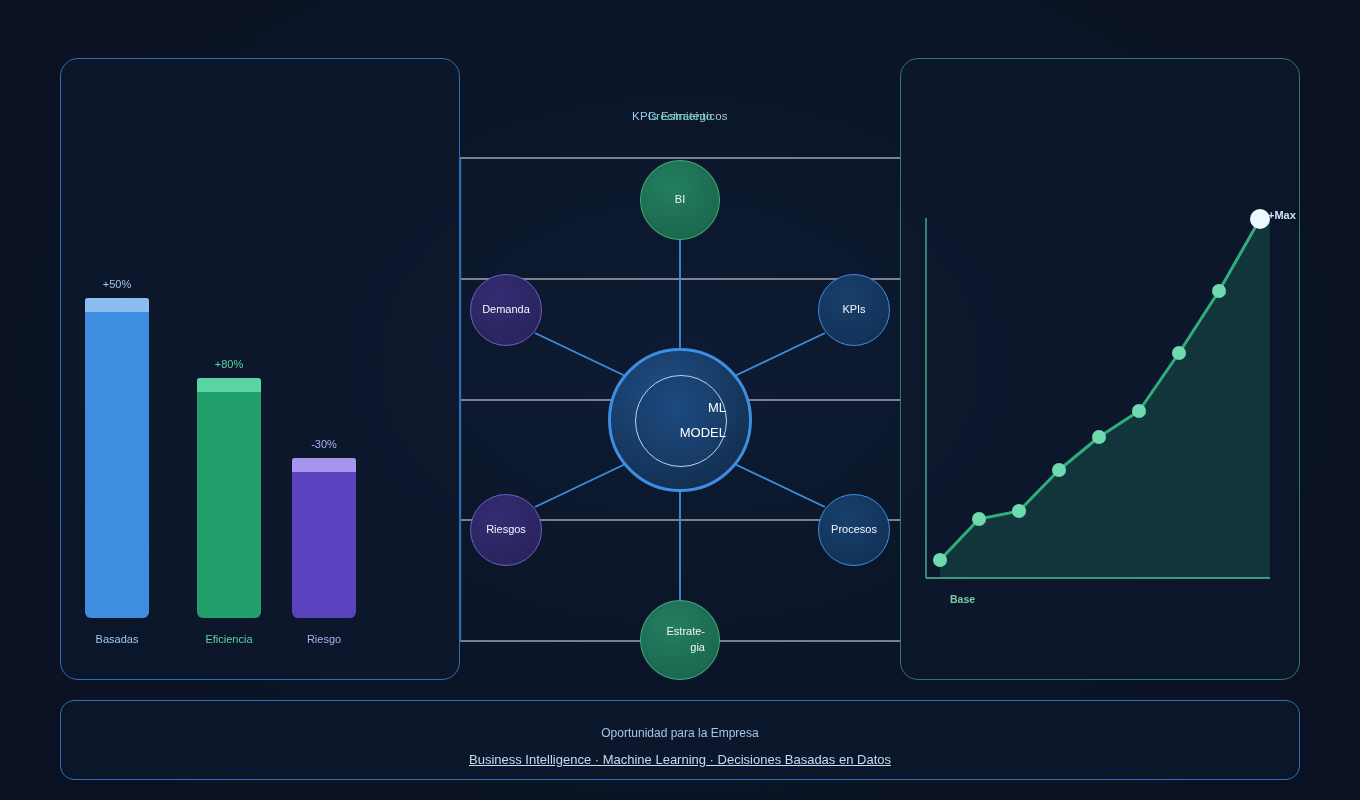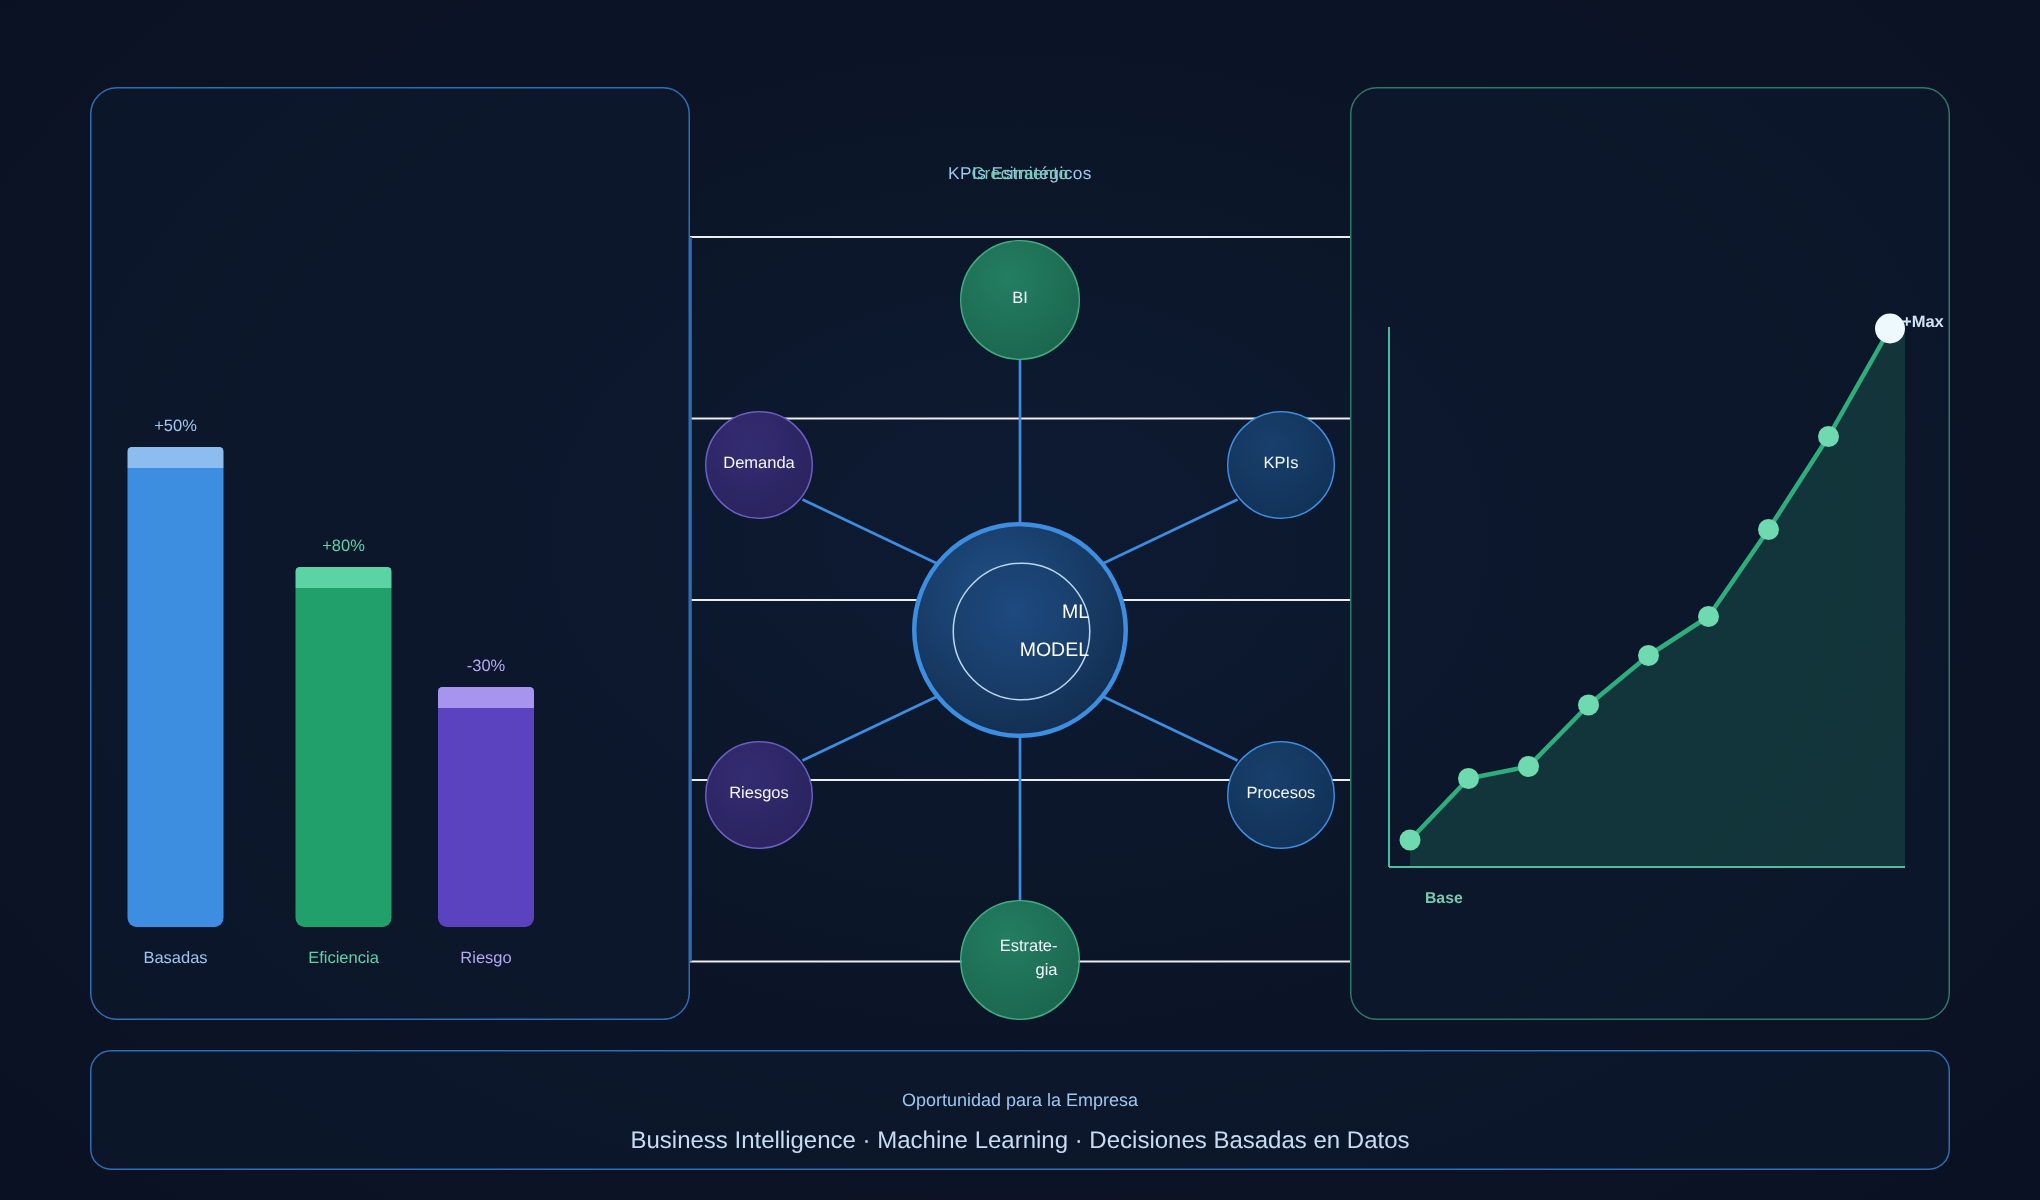--- a/index.html
+++ b/index.html
@@ -80,21 +80,21 @@
   .axis-label { position:absolute; font-size:10.5px; color:#79c9ab; white-space:nowrap; }
   .point-label { position:absolute; font-size:11px; color:#cfe3f5; white-space:nowrap; }
 
   
   #footer-card .ft-main {
     position:absolute; left:0; right:0; top:25px; text-align:center;
     font-size:12px; color:#9dc6f0;
   }
   #footer-card .ft-sub {
     position:absolute; left:0; right:0; top:51px; text-align:center;
-    font-size:16px; color:#c6dcf2;
+    font-size:13px; color:#c6dcf2;text-decoration:underline;
   }
 </style>
 </head>
 <body>
 
 <div id="stage">
 
   <div id="kpi-card" class="card"></div>
   <div id="kpi-title" class="card-title">KPIs Estratégicos</div>
 

